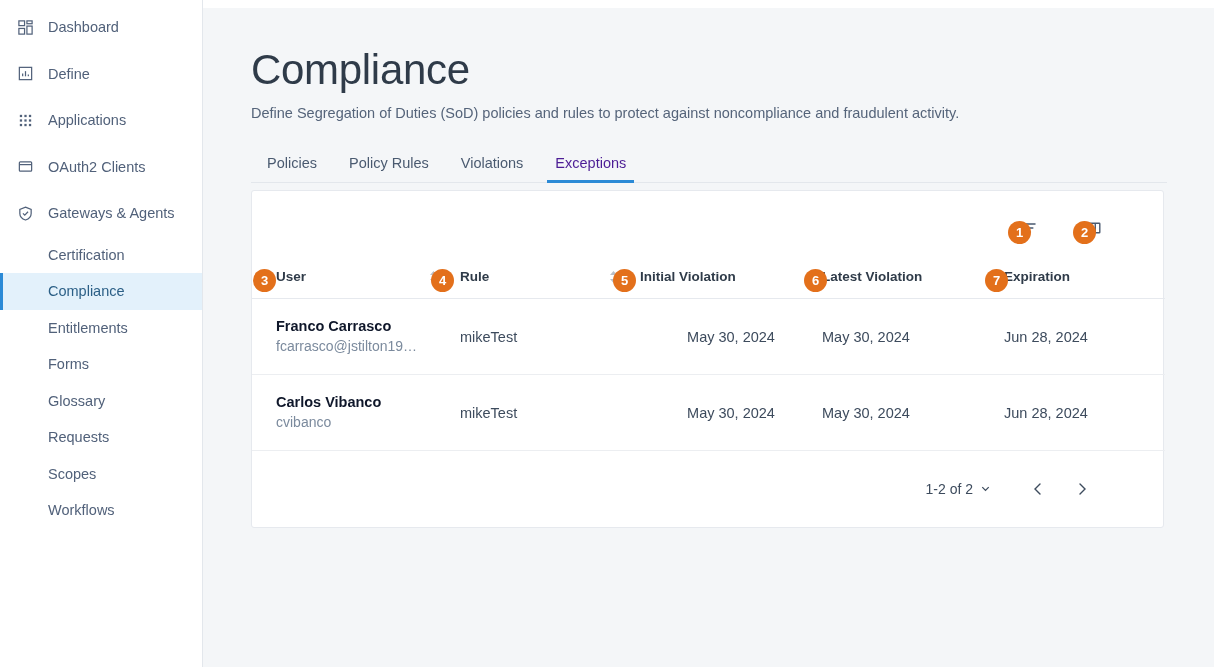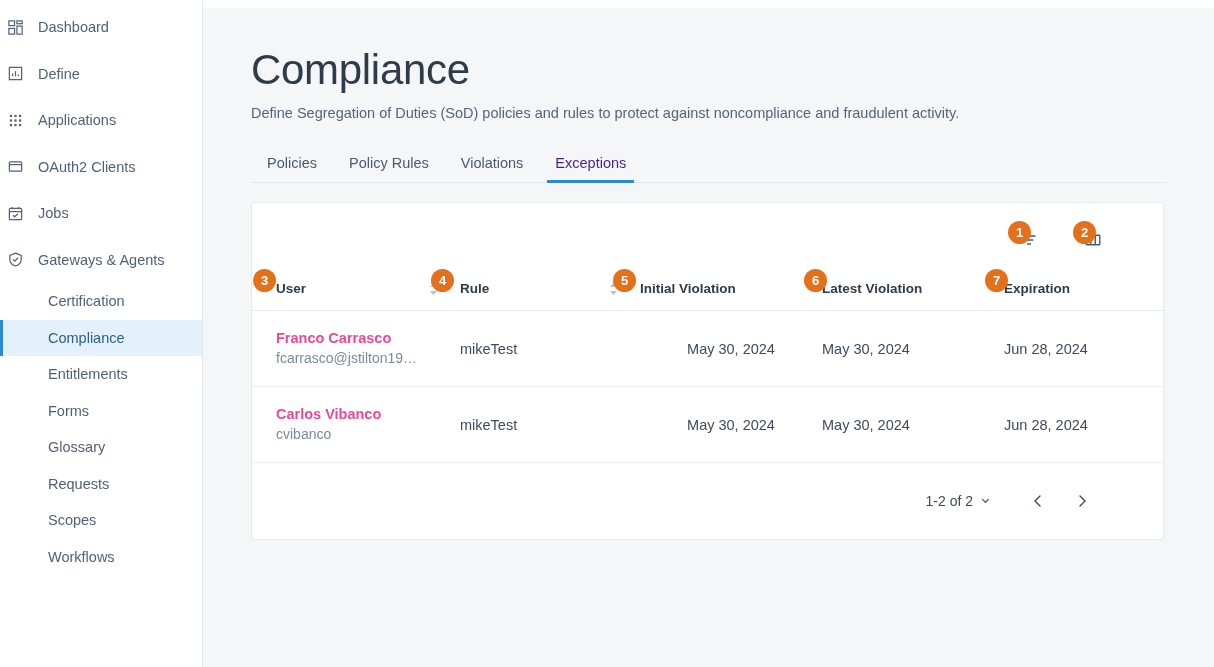--- a/index.html
+++ b/index.html
@@ -33,21 +33,21 @@
     padding-top: 4px;
     flex: 0 0 203px;
     position: relative;
     overflow: hidden;
   }
 
   .nav-item {
     display: flex;
     align-items: center;
     height: 46.5px;
-    padding-left: 4px;
+    padding-left: 14px;
     color: #51617a;
     font-size: 14.5px;
     cursor: pointer;
     position: relative;
   }
 
   .nav-item .nav-ico {
     width: 22px;
     height: 22px;
     flex: 0 0 22px;
@@ -152,21 +152,21 @@
   .tab.active::after {
     content: "";
     position: absolute;
     left: 8px; right: 8px; bottom: -1px;
     height: 3px;
     background: #2b8ad6;
   }
 
   
   .card {
-    margin-top: 19px;
+    margin-top: 7px;
     width: 913px;
     background: #ffffff;
     border: 1px solid #e6e9ee;
     border-radius: 3px;
   }
 
   .card-toolbar {
     height: 78px;
     display: flex;
     align-items: center;
@@ -227,21 +227,21 @@
     color: #3d4b5d;
     border-bottom: 1px solid #eceef1;
     height: 76px;
     vertical-align: middle;
   }
 
   tbody td.col-user { padding-left: 24px; }
 
   .user-name {
     font-weight: bold;
-    color: #ec4899;
+    color: #0f172a;
     font-size: 14.5px;
     line-height: 1.35;
   }
 
   .user-sub {
     color: #7b8a9d;
     font-size: 14px;
     line-height: 1.35;
     white-space: nowrap;
     overflow: hidden;
@@ -347,32 +347,20 @@
     <div class="nav-item">
       <span class="nav-ico">
         <svg width="17" height="17" viewBox="0 0 18 18" fill="none" stroke="currentColor" stroke-width="1.3">
           <rect x="2.5" y="4" width="13" height="10" rx="1"></rect>
             <line x1="2.5" y1="7" x2="15.5" y2="7"></line>
         </svg>
       </span>
       <span class="nav-label">OAuth2 Clients</span>
     </div>
 
-    <div class="nav-item">
-      <span class="nav-ico">
-        <svg width="17" height="17" viewBox="0 0 18 18" fill="none" stroke="currentColor" stroke-width="1.3">
-          <rect x="2.5" y="3.5" width="13" height="12" rx="1"></rect>
-            <line x1="2.5" y1="7" x2="15.5" y2="7"></line>
-          <line x1="5.5" y1="2" x2="5.5" y2="4.5"></line>
-            <line x1="12.5" y1="2" x2="12.5" y2="4.5"></line>
-          <polyline points="6.4,10.8 8.2,12.5 11.6,9.3"></polyline>
-        </svg>
-      </span>
-      <span class="nav-label">Jobs</span>
-    </div>
 
     <div class="nav-item">
       <span class="nav-ico">
         <svg width="17" height="17" viewBox="0 0 18 18" fill="none" stroke="currentColor" stroke-width="1.3">
           <path d="M9 2.2 L15 4.6 V9 c0 3.6 -2.6 5.8 -6 6.9 C5.6 14.8 3 12.6 3 9 V4.6 Z"></path>
           <polyline points="6.3,8.9 8.2,10.8 11.7,7.2"></polyline>
         </svg>
       </span>
       <span class="nav-label">Gateways &amp; Agents</span>
     </div>

